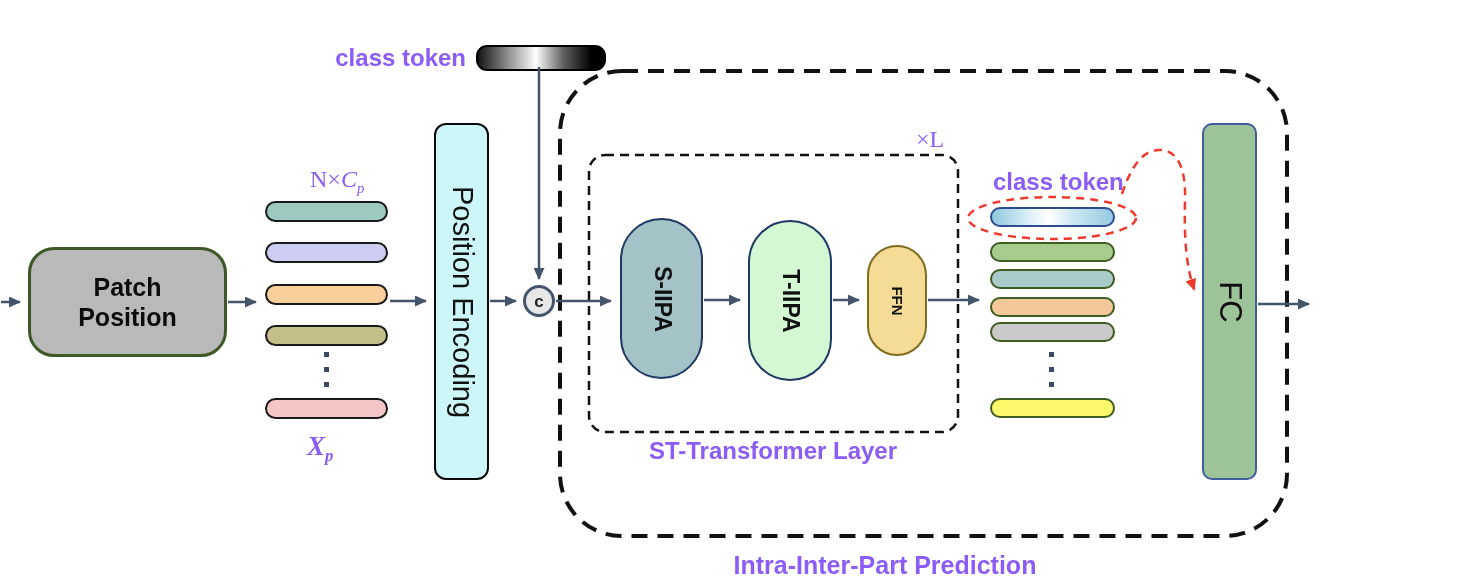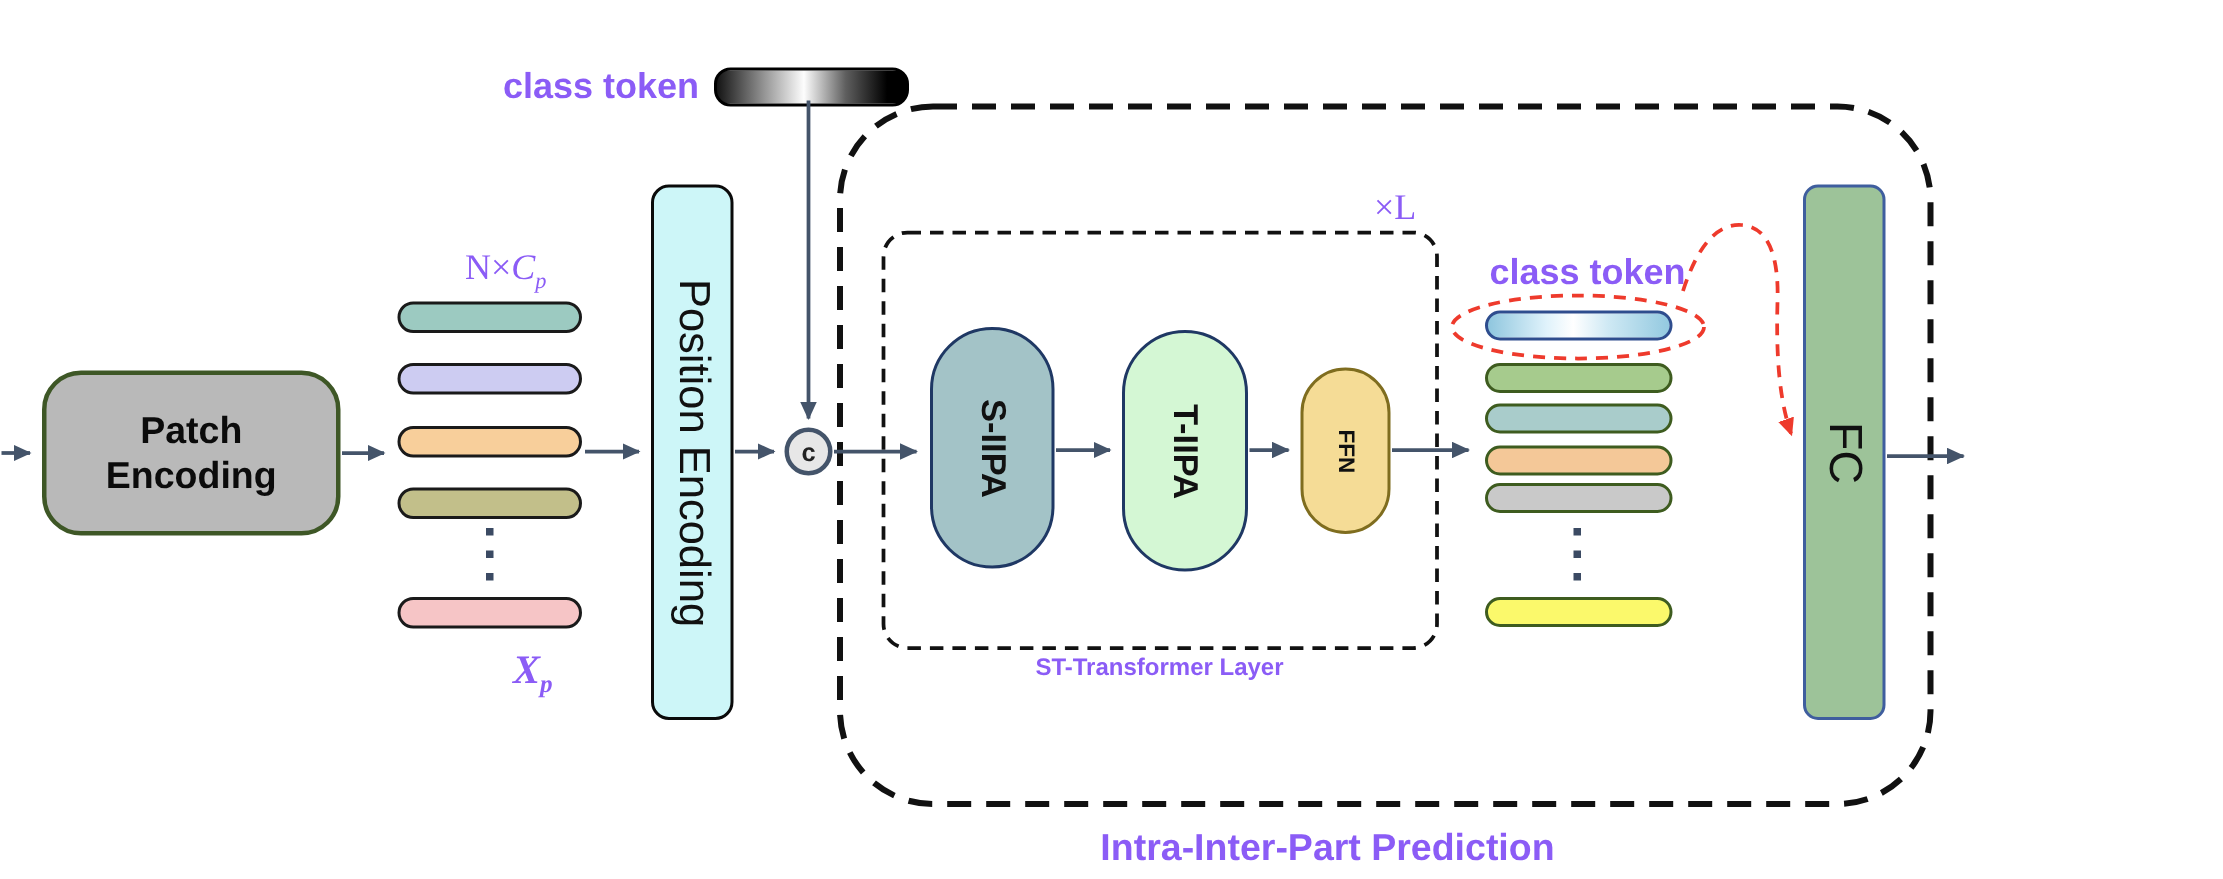--- a/index.html
+++ b/index.html
@@ -36,28 +36,28 @@
   .dots i{width:5px;height:5px;background:#3b4a63;display:block;}
   sub{font-size:0.62em;}
   svg.overlay{position:absolute;left:0;top:0;pointer-events:none;}
 </style>
 </head>
 <body>
 
 <div class="canvas" id="canvas">
 
   <div class="box patch-box">
-    <span>Patch Encoding</span>
+    <span>Patch Position</span>
   </div>
 
   <div class="lbl serif" style="left:298px;top:166px;font-size:24px;margin-left:12px;">
     <span>N×</span><i>C</i><sub><i>p</i></sub>
   </div>
 
-  <div class="lbl serif" style="left:307px;top:431px;font-size:27px;font-weight:700;margin-left:35px;">
+  <div class="lbl serif" style="left:307px;top:431px;font-size:27px;font-weight:700;">
     <i style="font-weight:700;">X</i><sub><i style="font-weight:700;">p</i></sub>
   </div>
 
   <div class="dots" style="left:324px;top:352px;">
       <i></i>
       <i></i>
       <i></i>
     </div>
 
   <div class="box posenc-box" id="posenc" style="background: rgb(205, 246, 248);">
@@ -76,21 +76,21 @@
   <div class="box block blk-s" style="background: rgb(163, 195, 199); border-color: rgb(31, 56, 100);">
     <span class="vtext">S-IIPA</span>
   </div>
   <div class="box block blk-t" style="background: rgb(212, 247, 212); border-color: rgb(31, 56, 100);">
     <span class="vtext">T-IIPA</span>
   </div>
   <div class="box block blk-f" style="background: rgb(245, 220, 150); border-color: rgb(127, 109, 31);">
     <span class="vtext">FFN</span>
   </div>
 
-  <div class="lbl" style="left:623px;top:437px;width:300px;text-align:center;font-size:16px;">ST-Transformer Layer</div>
+  <div class="lbl" style="left:623px;top:437px;width:300px;text-align:center;font-size:24px;">ST-Transformer Layer</div>
 
   <div class="lbl" style="left:993px;top:168px;font-size:24px;">class token</div>
 
   <div class="dots" style="left:1049px;top:352px;">
       <i></i>
       <i></i>
       <i></i>
     </div>
 
   <div class="box fc-box" id="fcbox" style="background: rgb(157, 195, 153); border-color: rgb(63, 94, 158);">

